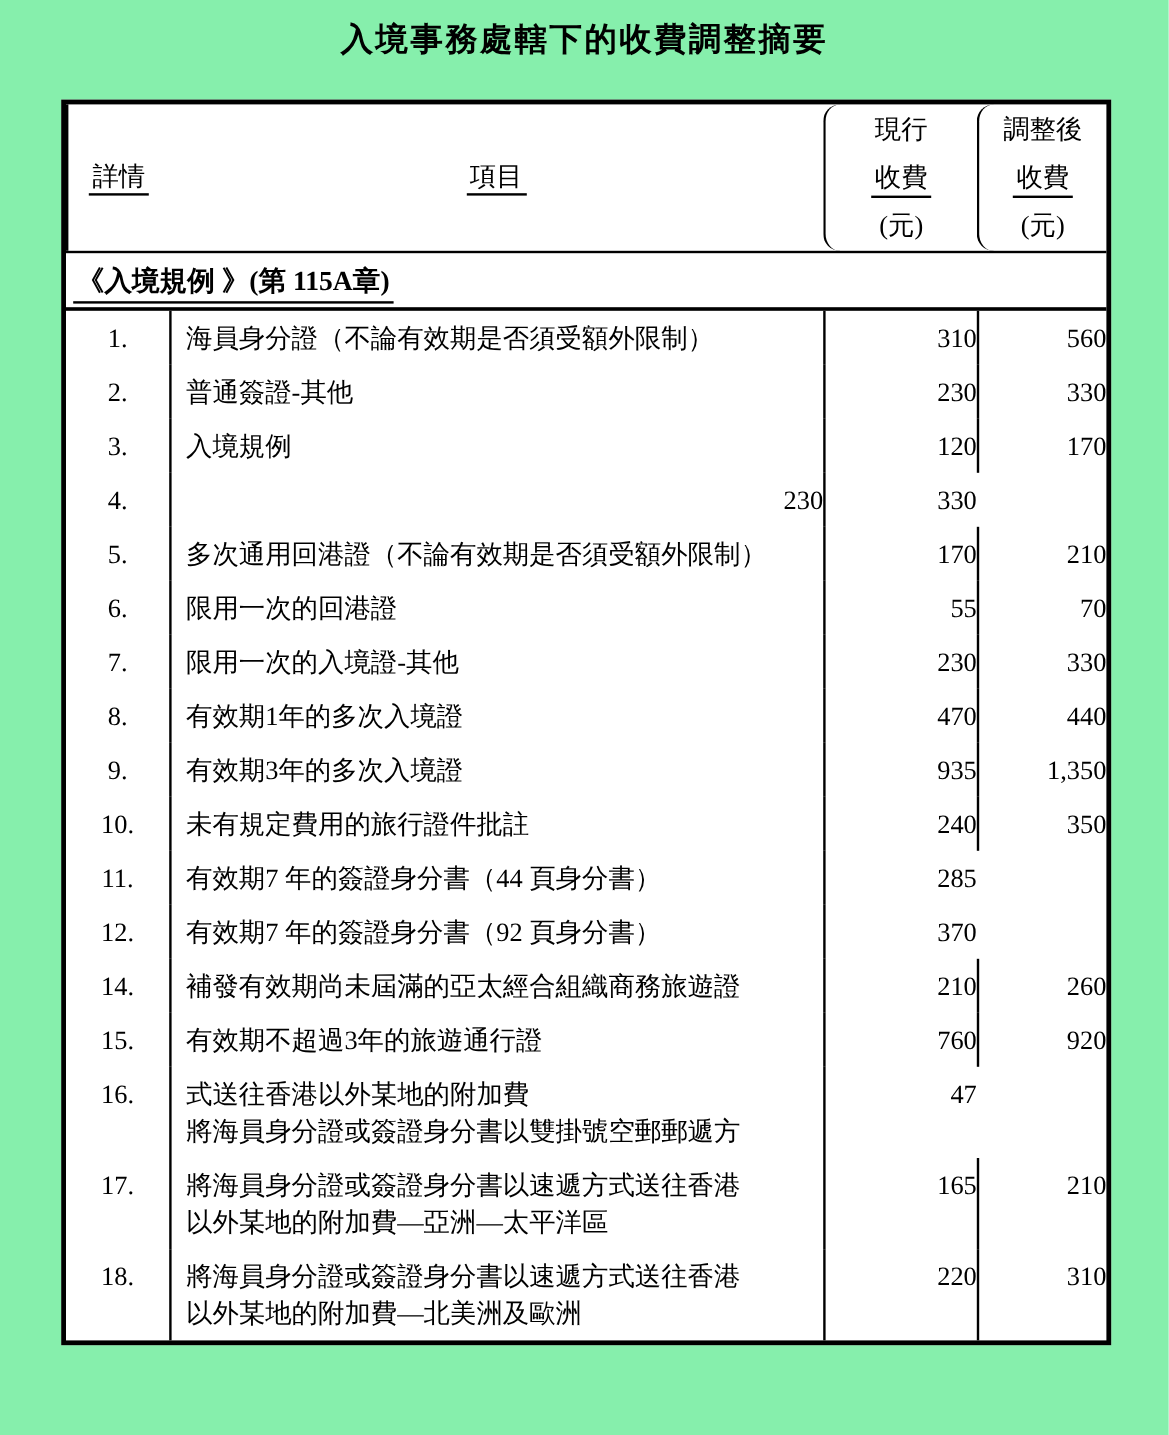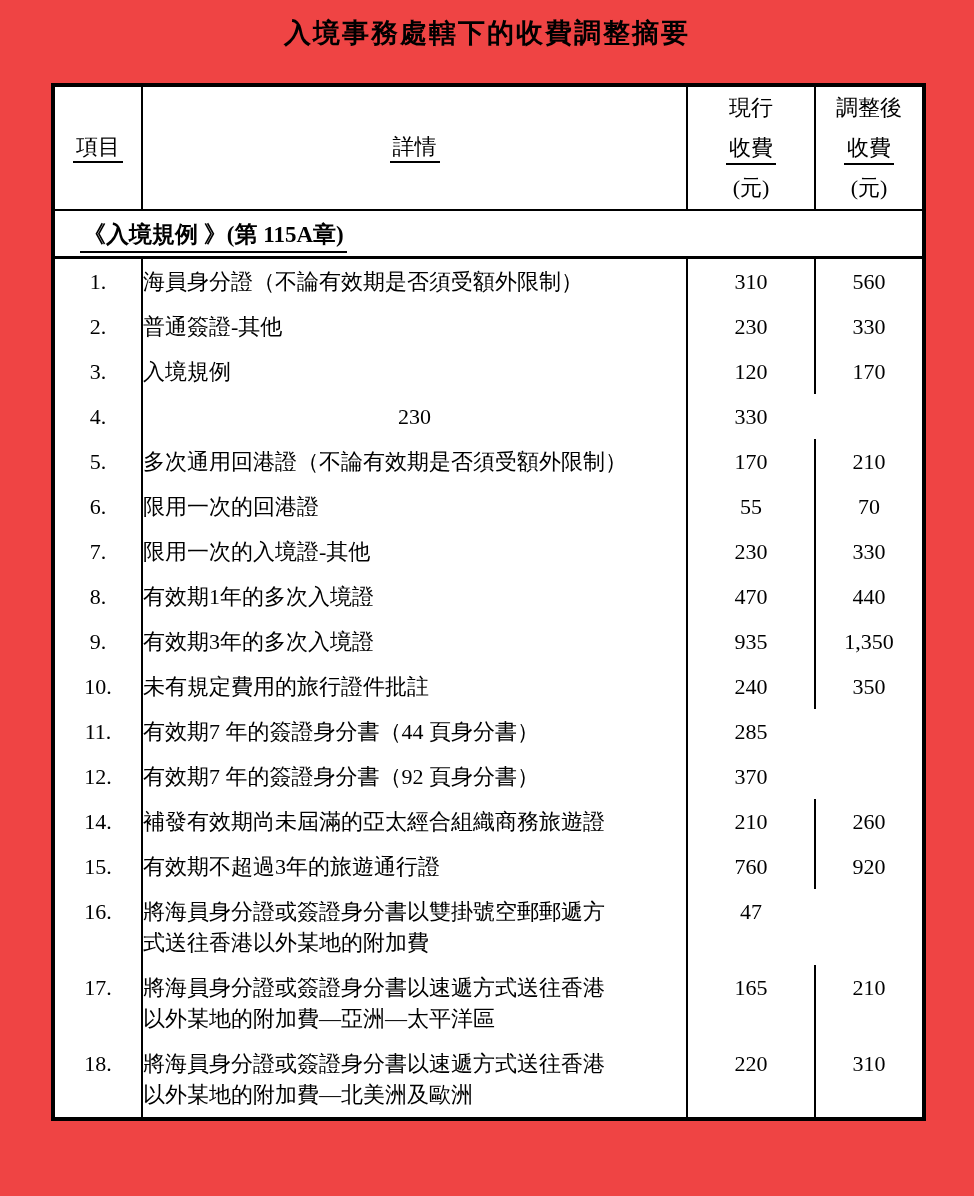--- a/index.html
+++ b/index.html
@@ -2,73 +2,73 @@
 <html><head>
 <meta charset="utf-8">
 <style>
   * { box-sizing: border-box; margin: 0; padding: 0; }
   html, body { background: #ffffff; }
   body {
     width: 974px; height: 1196px;
     font-family: "Liberation Serif", "DejaVu Serif", serif;
     color: #000;
   }
-  .page { position: relative; width: 974px; height: 1196px; background: #ef4444; overflow: hidden; }
+  .page { position: relative; width: 974px; height: 1196px; background: #86efac; overflow: hidden; }
 
   .title {
     position: absolute; top: 15px; left: 0; width: 974px;
     text-align: center; font-size: 27px; font-weight: bold; letter-spacing: 2px;
   }
 
   .fee-table {
     position: absolute; left: 51px; top: 83px; width: 875px;
     border: 4px solid #000; background: #fff;
   }
 
   .hrow, .brow { display: grid; grid-template-columns: 86px 545px 128px 1fr; }
 
   .hrow { height: 124px; border-bottom: 2px solid #000; }
   .cell { min-width: 0; }
   .c2, .c3, .c4 { border-left: 2px solid #000; }
 
   .hc { display: flex; align-items: center; justify-content: center; font-size: 22px; }
-  .fee-h { flex-direction: column; line-height: 40px; text-align: center; }
+  .fee-h { flex-direction: column; line-height: 40px; text-align: center; border-radius: 14px; }
 
   .u {
     display: inline-block; line-height: 1.25;
     border-bottom: 2px solid #000; padding: 0 3px 1px;
   }
 
   .srow {
     height: 48px; border-bottom: 3px solid #000;
     display: flex; align-items: flex-end;
-    padding: 0 0 3px 25px;
+    padding: 0 0 3px 6px;
     font-weight: bold; font-size: 23px;
   }
 
   .brow .cell { padding-top: 7px; padding-bottom: 7px; font-size: 22px; line-height: 31px; }
   .num { text-align: center; }
-  .desc { padding-right: 6px; }
-  .fee { text-align: center; }
+  .desc { padding-left: 12px; padding-right: 6px; }
+  .fee { text-align: right; }
 </style>
 </head>
 <body>
 
 <div class="page">
 
   <div class="title">入境事務處轄下的收費調整摘要</div>
 
   <div class="fee-table">
 
     <div class="hrow">
+      <div class="cell c2 hc">
+        <span class="u">詳情</span>
+      </div>
       <div class="cell c1 hc">
         <span class="u">項目</span>
-      </div>
-      <div class="cell c2 hc">
-        <span class="u">詳情</span>
       </div>
       <div class="cell c3 hc fee-h">
         <div>現行</div>
         <div><span class="u">收費</span></div>
         <div>(元)</div>
       </div>
       <div class="cell c4 hc fee-h">
         <div>調整後</div>
         <div><span class="u">收費</span></div>
         <div>(元)</div>
@@ -198,22 +198,22 @@
     <div class="cell c2 desc">
             <div>有效期不超過3年的旅遊通行證</div>
           </div>
     <div class="cell c3 fee">760</div>
     <div class="cell c4 fee">920</div>
   </div>
 
   <div class="brow">
     <div class="cell c1 num">16.</div>
     <div class="cell c2 desc">
+            <div>式送往香港以外某地的附加費</div>
             <div>將海員身分證或簽證身分書以雙掛號空郵郵遞方</div>
-            <div>式送往香港以外某地的附加費</div>
           </div>
     <div class="cell c3 fee">47</div>
   </div>
 
   <div class="brow">
     <div class="cell c1 num">17.</div>
     <div class="cell c2 desc">
             <div>將海員身分證或簽證身分書以速遞方式送往香港</div>
             <div>以外某地的附加費—亞洲—太平洋區</div>
           </div>

